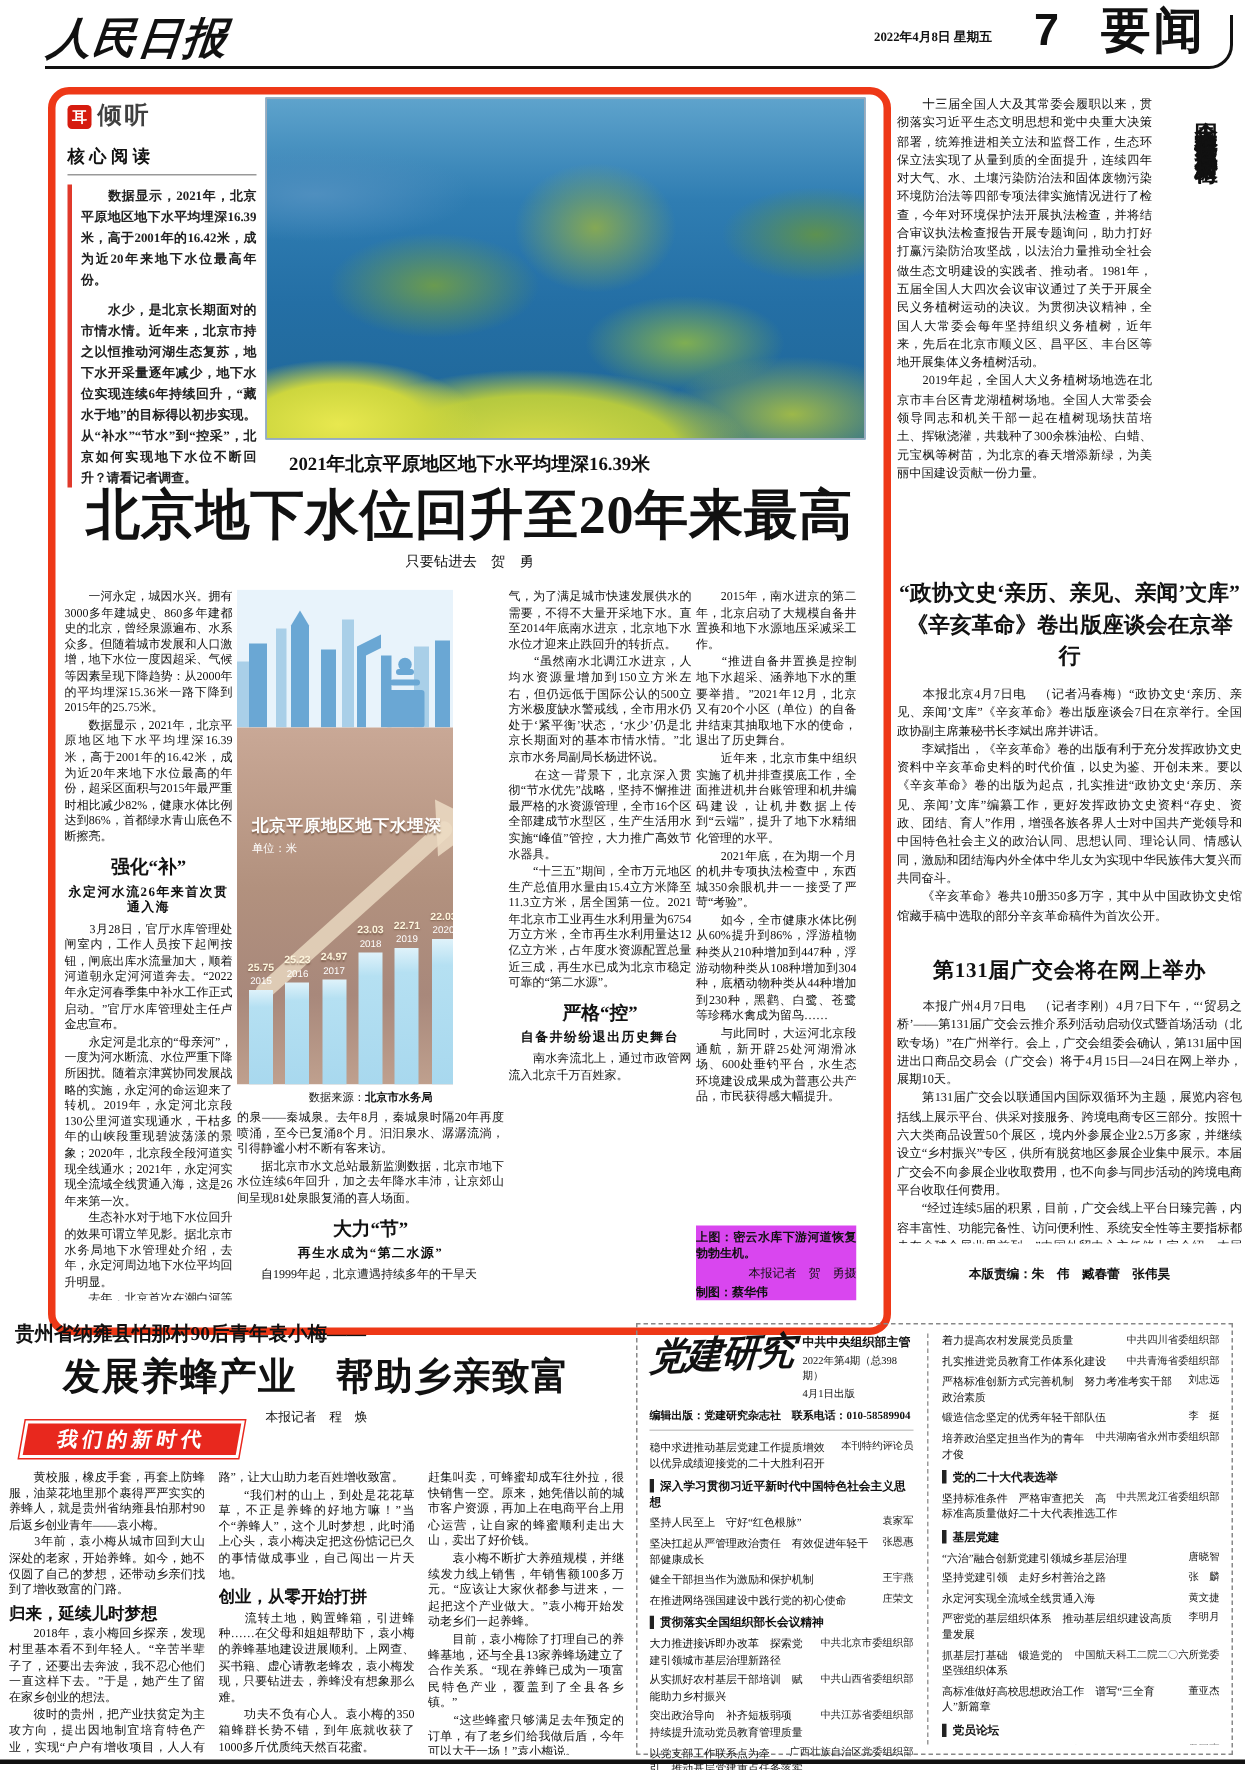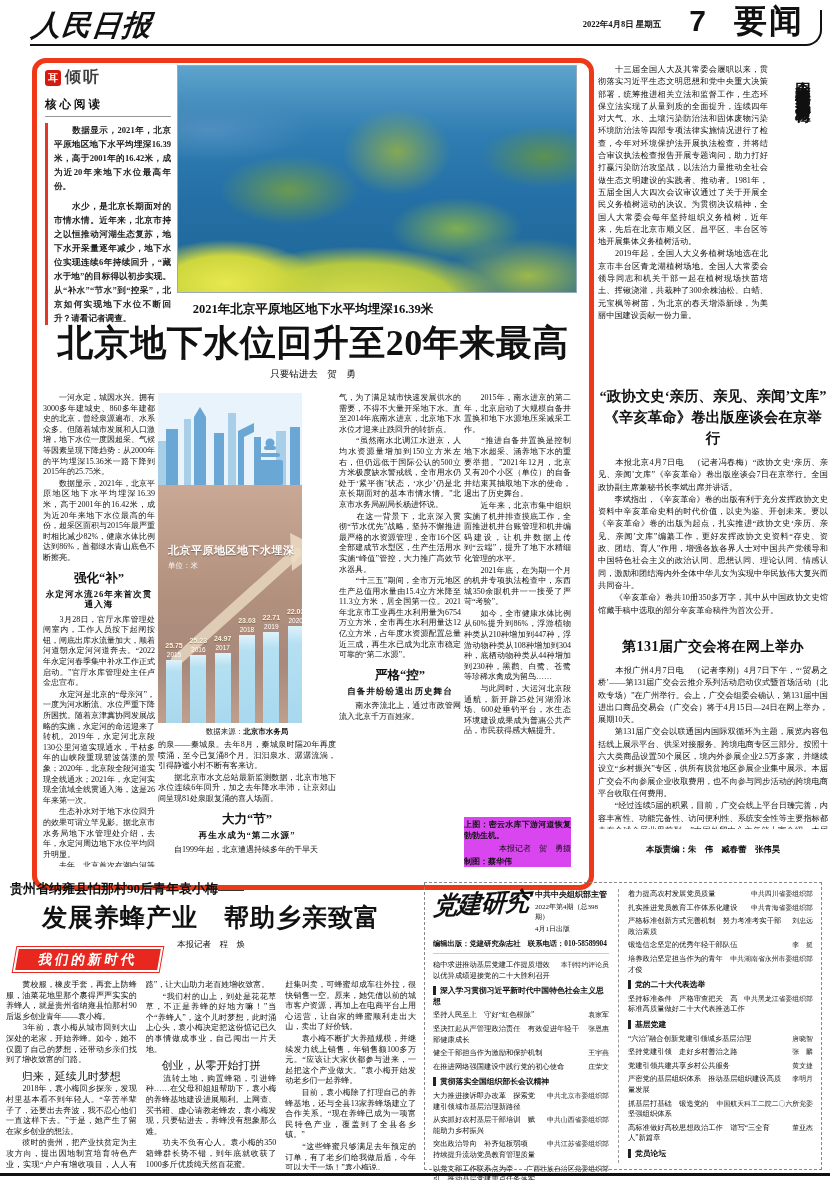--- a/index.html
+++ b/index.html
@@ -40,21 +40,21 @@
   .kicker{position:absolute;left:0;top:238px;width:100%;text-align:center;font-size:12.5px;font-weight:900;}
   .bigtitle{position:absolute;left:0;top:256px;width:100%;text-align:center;
             font-size:36px;font-weight:900;letter-spacing:0.5px;}
   .byline{position:absolute;left:0;top:305px;width:100%;text-align:center;font-size:9.5px;}
   .mbody{position:absolute;left:6px;top:330px;width:528px;height:474px;display:grid;
          grid-template-columns:112px 178px 122px 1fr;gap:3px;}
   .col{overflow:hidden;position:relative;}
   .blk{font-size:8px;line-height:10.6px;text-align:justify;margin:0 0 1px;}
   .blk.h{font-size:12.5px;line-height:15px;font-weight:900;text-align:center;margin:7px 0 3px;}
   .blk.hs{font-size:8.6px;font-weight:700;text-align:center;margin:0 0 5px;letter-spacing:1px;}
-  .blk.h2{font-size:11px;font-weight:400;text-align:center;margin:5px 0 3px;}
+  .blk.h2{font-size:11px;font-weight:700;margin:5px 0 3px;}
   .cap4{position:absolute;left:0;right:0;bottom:0;background:#d946ef;padding-top:3px;}
   .capl{display:block;font-size:8px;line-height:10.5px;font-weight:700;text-align:justify;}
   .capr{display:block;font-size:8px;text-align:right;margin-top:2px;}
   .capb{display:block;font-size:8px;font-weight:700;margin-top:2px;}
   
   .chart{width:178px;margin-bottom:3px;}
   .cgfx{position:relative;width:144px;height:330px;overflow:hidden;}
   .csky{position:absolute;left:0;top:0;width:178px;height:92px;background:#e8f3fb;}
   .cbrown{position:absolute;left:0;top:92px;width:178px;height:238px;
           background:linear-gradient(180deg,#c9a896 0%,#b2917e 45%,#a8887b 75%,#bfa08e 100%);}
@@ -417,21 +417,21 @@
         <div class="toc-item">
           <span class="toc-a">唐晓智</span>
           <span class="toc-t">“六治”融合创新党建引领城乡基层治理</span>
         </div>
         <div class="toc-item">
           <span class="toc-a">张　麟</span>
           <span class="toc-t">坚持党建引领　走好乡村善治之路</span>
         </div>
         <div class="toc-item">
           <span class="toc-a">黄文捷</span>
-          <span class="toc-t">党建引领共建共享乡村公共服务</span>
+          <span class="toc-t">永定河实现全流域全线贯通入海</span>
         </div>
         <div class="toc-item">
           <span class="toc-a">李明月</span>
           <span class="toc-t">严密党的基层组织体系　推动基层组织建设高质量发展</span>
         </div>
         <div class="toc-item">
           <span class="toc-a">中国航天科工二院二〇六所党委</span>
           <span class="toc-t">抓基层打基础　锻造党的坚强组织体系</span>
         </div>
         <div class="toc-item">

